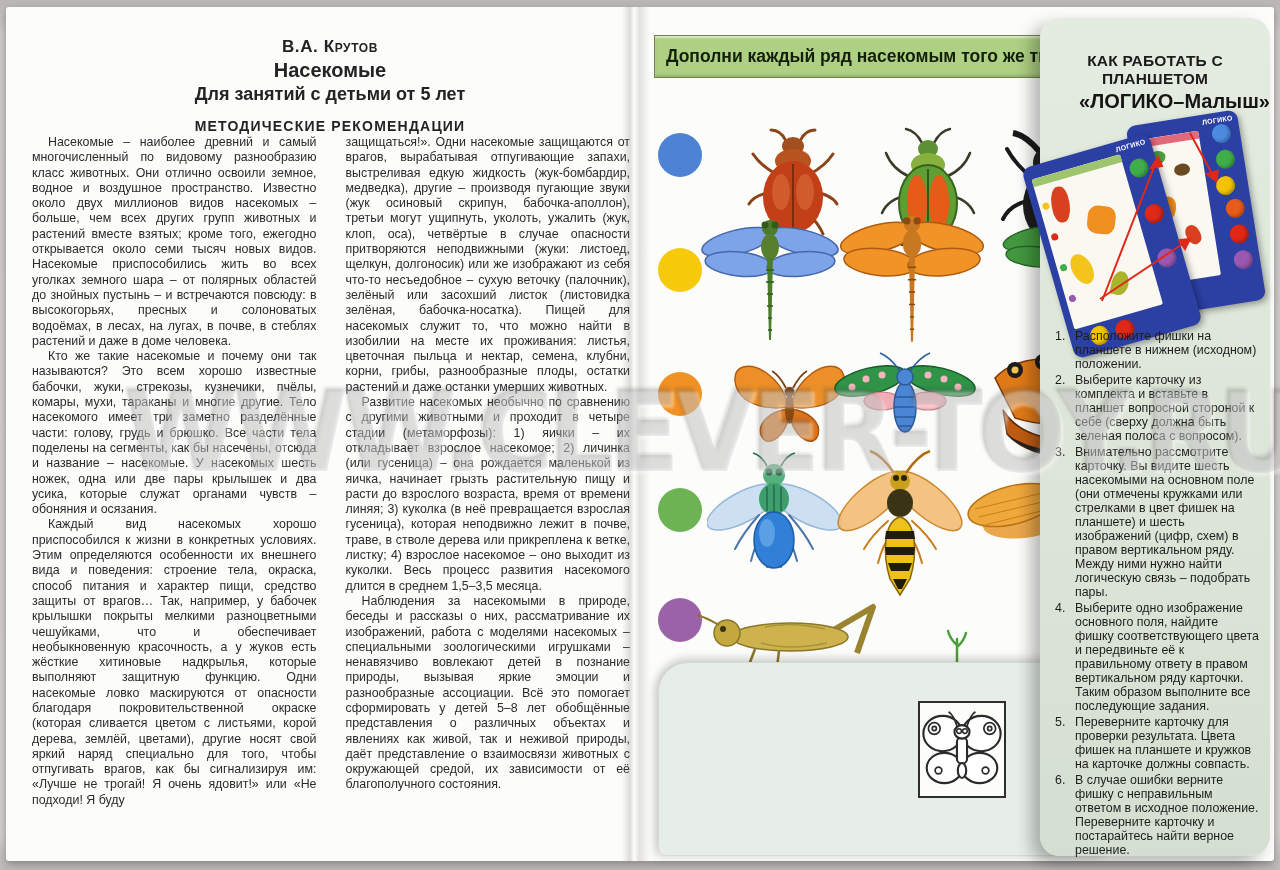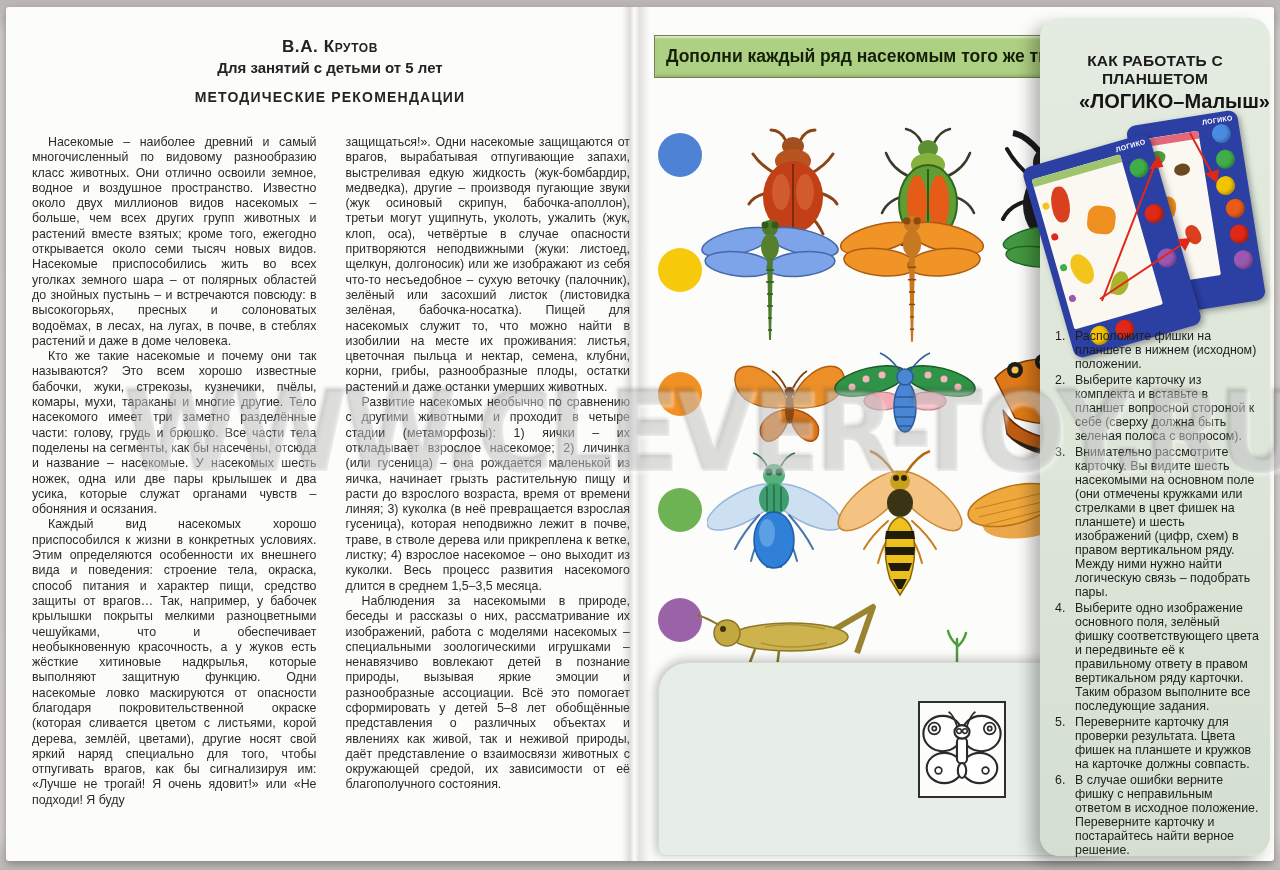--- a/index.html
+++ b/index.html
@@ -11,21 +11,21 @@
   }
   .spread{
     position:absolute;left:6px;top:7px;width:1268px;height:854px;
     background:#fcfcfb;border-radius:3px;box-shadow:0 3px 9px rgba(0,0,0,.32);
   }
   
   .left-page{position:absolute;left:24px;top:10px;width:600px;height:840px;color:#232323;}
   .lp-header{text-align:center;padding-top:20px;}
   .author{font-size:17px;font-weight:bold;font-variant:small-caps;letter-spacing:.6px;}
   .book-title{font-size:20px;font-weight:bold;margin-top:2px;}
-  .book-subtitle{font-size:15px;font-weight:bold;margin-top:2px;}
+  .book-subtitle{font-size:18px;font-weight:bold;margin-top:2px;}
   .section-heading{font-size:14px;font-weight:bold;letter-spacing:1.2px;margin-top:13px;}
   .columns{position:absolute;left:2px;top:118px;width:598px;display:flex;gap:29px;}
   .col{width:292px;font-size:12.4px;line-height:15.3px;text-align:justify;color:#2b2b2b;hyphens:auto;}
   .col p{margin:0;text-indent:16px;}
   .col.cont p:first-child{text-indent:0;}
   .spine{position:absolute;left:616px;top:0;width:28px;height:854px;
     background:linear-gradient(90deg,rgba(0,0,0,0) 0%,rgba(110,105,100,.22) 28%,rgba(255,255,255,0) 44%,rgba(110,105,100,.18) 62%,rgba(0,0,0,0) 100%);}
   
   .task-card{position:absolute;left:640px;top:0;width:404px;height:854px;}
   .banner{
@@ -80,20 +80,21 @@
   }
 </style>
 </head>
 <body>
 
 <div class="spread">
 
   <div class="left-page">
     <div class="lp-header">
       <div class="author">В.А. Крутов</div>
+      <div class="book-title">Насекомые</div>
       <div class="book-subtitle">Для занятий с детьми от 5 лет</div>
       <div class="section-heading">МЕТОДИЧЕСКИЕ РЕКОМЕНДАЦИИ</div>
     </div>
     <div class="columns">
       <div class="col">
           <p class="para">Насекомые – наиболее древний и самый многочисленный по видовому разнообразию класс животных. Они отлично освоили земное, водное и воздушное пространство. Известно около двух миллионов видов насекомых – больше, чем всех других групп животных и растений вместе взятых; кроме того, ежегодно открывается около семи тысяч новых видов. Насекомые приспособились жить во всех уголках земного шара – от полярных областей до знойных пустынь – и встречаются повсюду: в высокогорьях, пресных и солоноватых водоёмах, в лесах, на лугах, в почве, в стеблях растений и даже в доме человека.</p>
           <p class="para">Кто же такие насекомые и почему они так называются? Это всем хорошо известные бабочки, жуки, стрекозы, кузнечики, пчёлы, комары, мухи, тараканы и многие другие. Тело насекомого имеет три заметно разделённые части: голову, грудь и брюшко. Все части тела поделены на сегменты, как бы насечены, отсюда и название – насекомые. У насекомых шесть ножек, одна или две пары крылышек и два усика, которые служат органами чувств – обоняния и осязания.</p>
           <p class="para">Каждый вид насекомых хорошо приспособился к жизни в конкретных условиях. Этим определяются особенности их внешнего вида и поведения: строение тела, окраска, способ питания и характер пищи, средство защиты от врагов… Так, например, у бабочек крылышки покрыты мелкими разноцветными чешуйками, что и обеспечивает необыкновенную красочность, а у жуков есть жёсткие хитиновые надкрылья, которые выполняют защитную функцию. Одни насекомые ловко маскируются от опасности благодаря покровительственной окраске (которая сливается цветом с листьями, корой дерева, землёй, цветами), другие носят свой яркий наряд специально для того, чтобы отпугивать врагов, как бы сигнализируя им: «Лучше не трогай! Я очень ядовит!» или «Не подходи! Я буду</p>
         </div>
       <div class="col cont">
@@ -438,20 +439,20 @@
           <path d="M60 178 L150 118" fill="none"></path>
             <polygon points="150,118 139,119 145,128"></polygon>
         </g>
       </svg>
     </div>
 
     <ol class="steps">
         <li class="step">Расположите фишки на планшете в нижнем (исходном) положении.</li>
         <li class="step">Выберите карточку из комплекта и вставьте в планшет вопросной стороной к себе (сверху должна быть зеленая полоса с вопросом).</li>
         <li class="step">Внимательно рассмотрите карточку. Вы видите шесть насекомыми на основном поле (они отмечены кружками или стрелками в цвет фишек на планшете) и шесть изображений (цифр, схем) в правом вертикальном ряду. Между ними нужно найти логическую связь – подобрать пары.</li>
-        <li class="step">Выберите одно изображение основного поля, зелёный фишку соответствующего цвета и передвиньте её к правильному ответу в правом вертикальном ряду карточки. Таким образом выполните все последующие задания.</li>
+        <li class="step">Выберите одно изображение основного поля, найдите фишку соответствующего цвета и передвиньте её к правильному ответу в правом вертикальном ряду карточки. Таким образом выполните все последующие задания.</li>
         <li class="step">Переверните карточку для проверки результата. Цвета фишек на планшете и кружков на карточке должны совпасть.</li>
         <li class="step">В случае ошибки верните фишку с неправильным ответом в исходное положение. Переверните карточку и постарайтесь найти верное решение.</li>
       </ol>
   </aside>
 
   <div class="watermark">WWW.CLEVER-TOY.RU</div>
 </div>
 
 </body></html>

